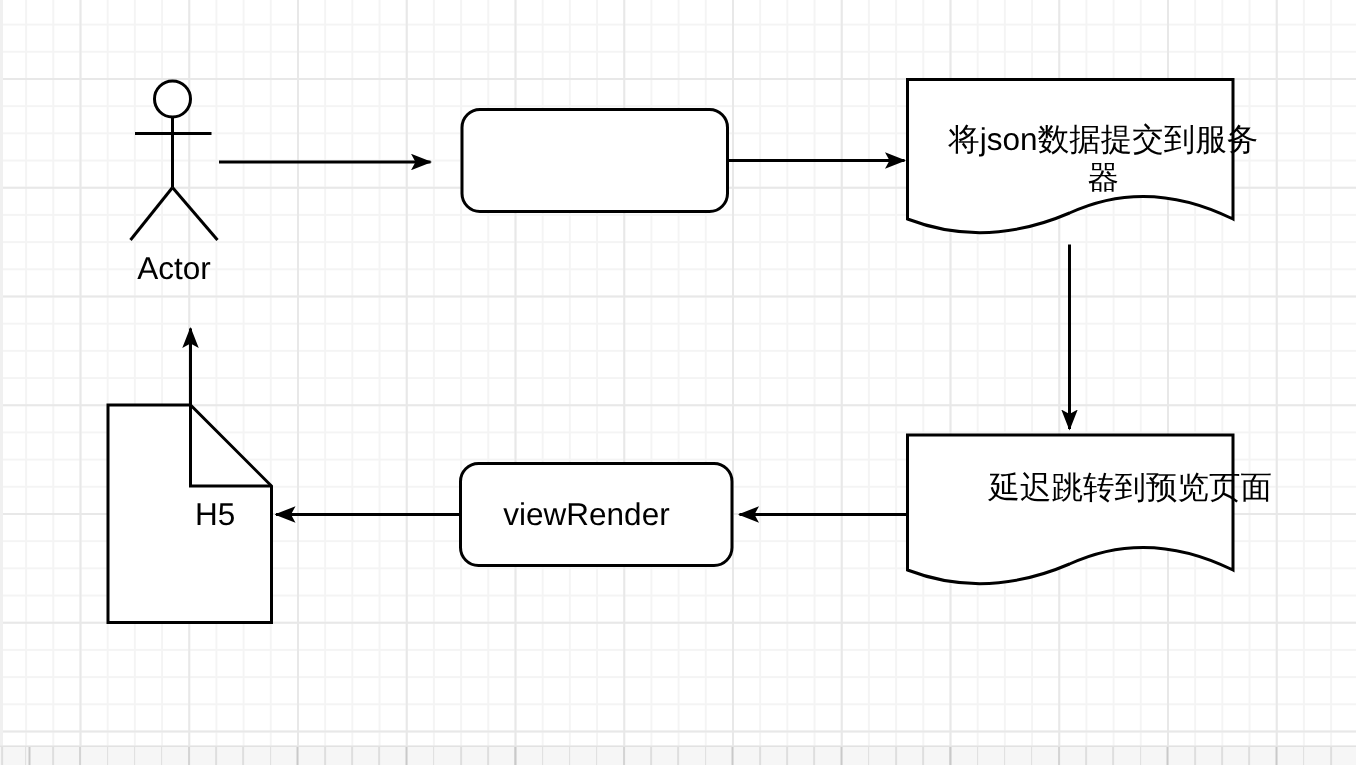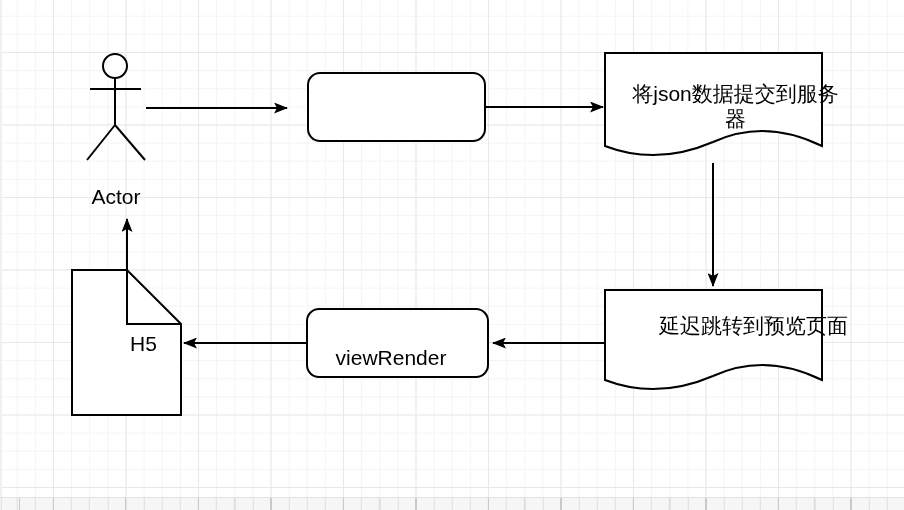--- a/index.html
+++ b/index.html
@@ -112,26 +112,26 @@
     </g>
 
     <line class="wire" x1="146" y1="108" x2="287" y2="108" marker-end="url(#arrowhead)"></line>
     <line class="wire" x1="486" y1="107" x2="603" y2="107" marker-end="url(#arrowhead)"></line>
     <line class="wire" x1="713" y1="163" x2="713" y2="286" marker-end="url(#arrowhead)"></line>
     <line class="wire" x1="605" y1="343" x2="493" y2="343" marker-end="url(#arrowhead)"></line>
     <line class="wire" x1="307" y1="343" x2="184" y2="343" marker-end="url(#arrowhead)"></line>
     <line class="wire" x1="127" y1="270" x2="127" y2="219" marker-end="url(#arrowhead)"></line>
   </svg>
 
-  <div class="label" style="left:66px;  top:184px; width:100px; height:24px;text-align:center;">Actor</div>
+  <div class="label" style="left:66px;  top:167px; width:100px; height:24px;text-align:center;">Actor</div>
 
 
   <div class="label" style="left:608px; top:55px;  width:211px; height:101px;margin-left:22px;">将json数据提交到服务器</div>
 
   <div class="label" style="left:605px; top:288px; width:217px; height:74px;padding-left:40px;">延迟跳转到预览页面</div>
 
-  <div class="label" style="left:307px; top:323px; width:168px; height:68px;">viewRender</div>
+  <div class="label" style="left:307px; top:309px; width:168px; height:68px;">viewRender</div>
 
   <div class="label" style="left:89px;  top:272px; width:109px; height:142px;">H5</div>
 
   <div id="page-edge-left"></div>
   <div id="page-edge-bottom"></div>
 </div>
 
 </body></html>

